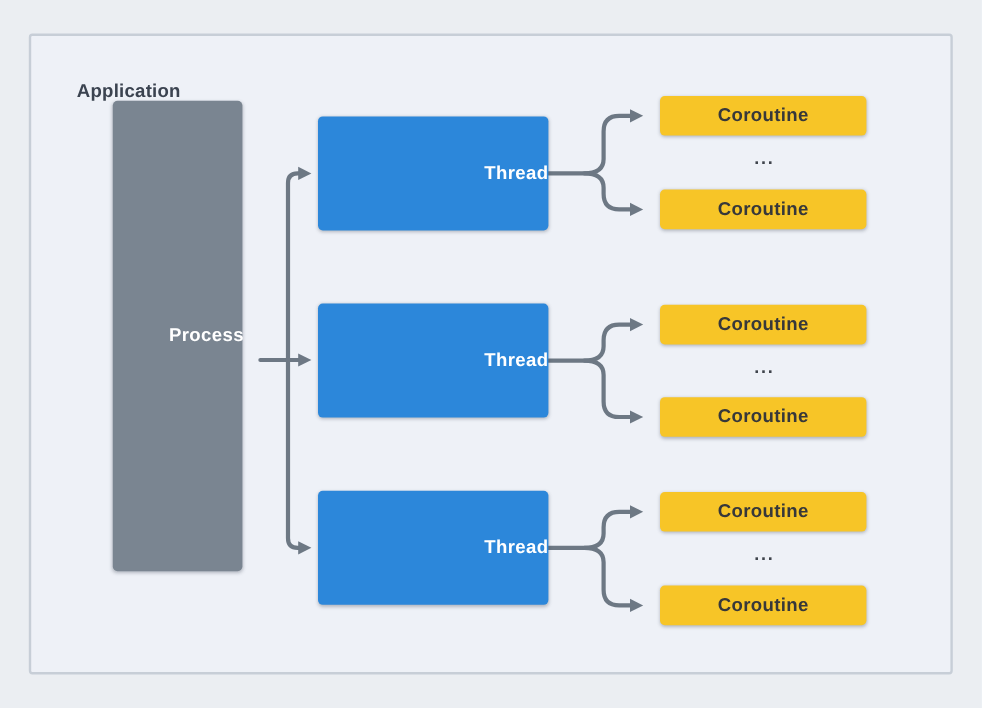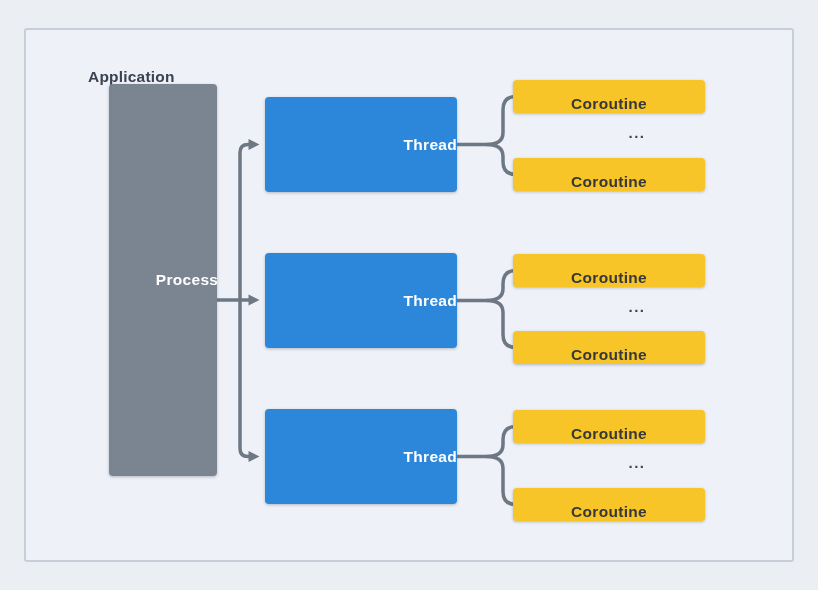--- a/index.html
+++ b/index.html
@@ -32,51 +32,49 @@
     border:2px solid var(--panel-border);
     border-radius:3px;
   }
   .panel-title{
     position:absolute;
     left:38px;top:38px;
     font-size:15.5px;
     font-weight:600;
     letter-spacing:.2px;
     color:var(--label-text);
-    margin-left:24px;
   }
   .box{
     position:absolute;
     display:flex;align-items:center;justify-content:center;
     border-radius:4px;
     font-size:15.5px;
     font-weight:700;
     letter-spacing:.3px;
     box-shadow:0 1px 3px rgba(40,50,65,.30);
   }
   .process{
-    left:109px;top:84px;width:108px;height:392px;
+    left:94px;top:84px;width:108px;height:392px;
     background:var(--process-fill);
     color:var(--box-text);
     padding-left:48px;
   }
   .thread{
     left:265px;width:192px;height:95px;
     background:var(--thread-fill);
     color:var(--box-text);
     justify-content:flex-end;
   }
   .thread.t1{top:97px;}
   .thread.t2{top:253px;}
   .thread.t3{top:409px;}
   .coroutine{
-    left:513px;width:192px;height:33px;
+    left:550px;width:172px;height:33px;
     background:var(--coroutine-fill);
     color:var(--coroutine-text);
-    align-items:flex-end;
   }
   .co-g1a{top:80px;}  .co-g1b{top:158px;}
   .co-g2a{top:254px;} .co-g2b{top:331px;}
   .co-g3a{top:410px;} .co-g3b{top:488px;}
   .ellipsis{
     position:absolute;
     left:541px;width:192px;height:16px;
     text-align:center;
     font-size:15px;font-weight:700;letter-spacing:1.5px;
     line-height:10px;

